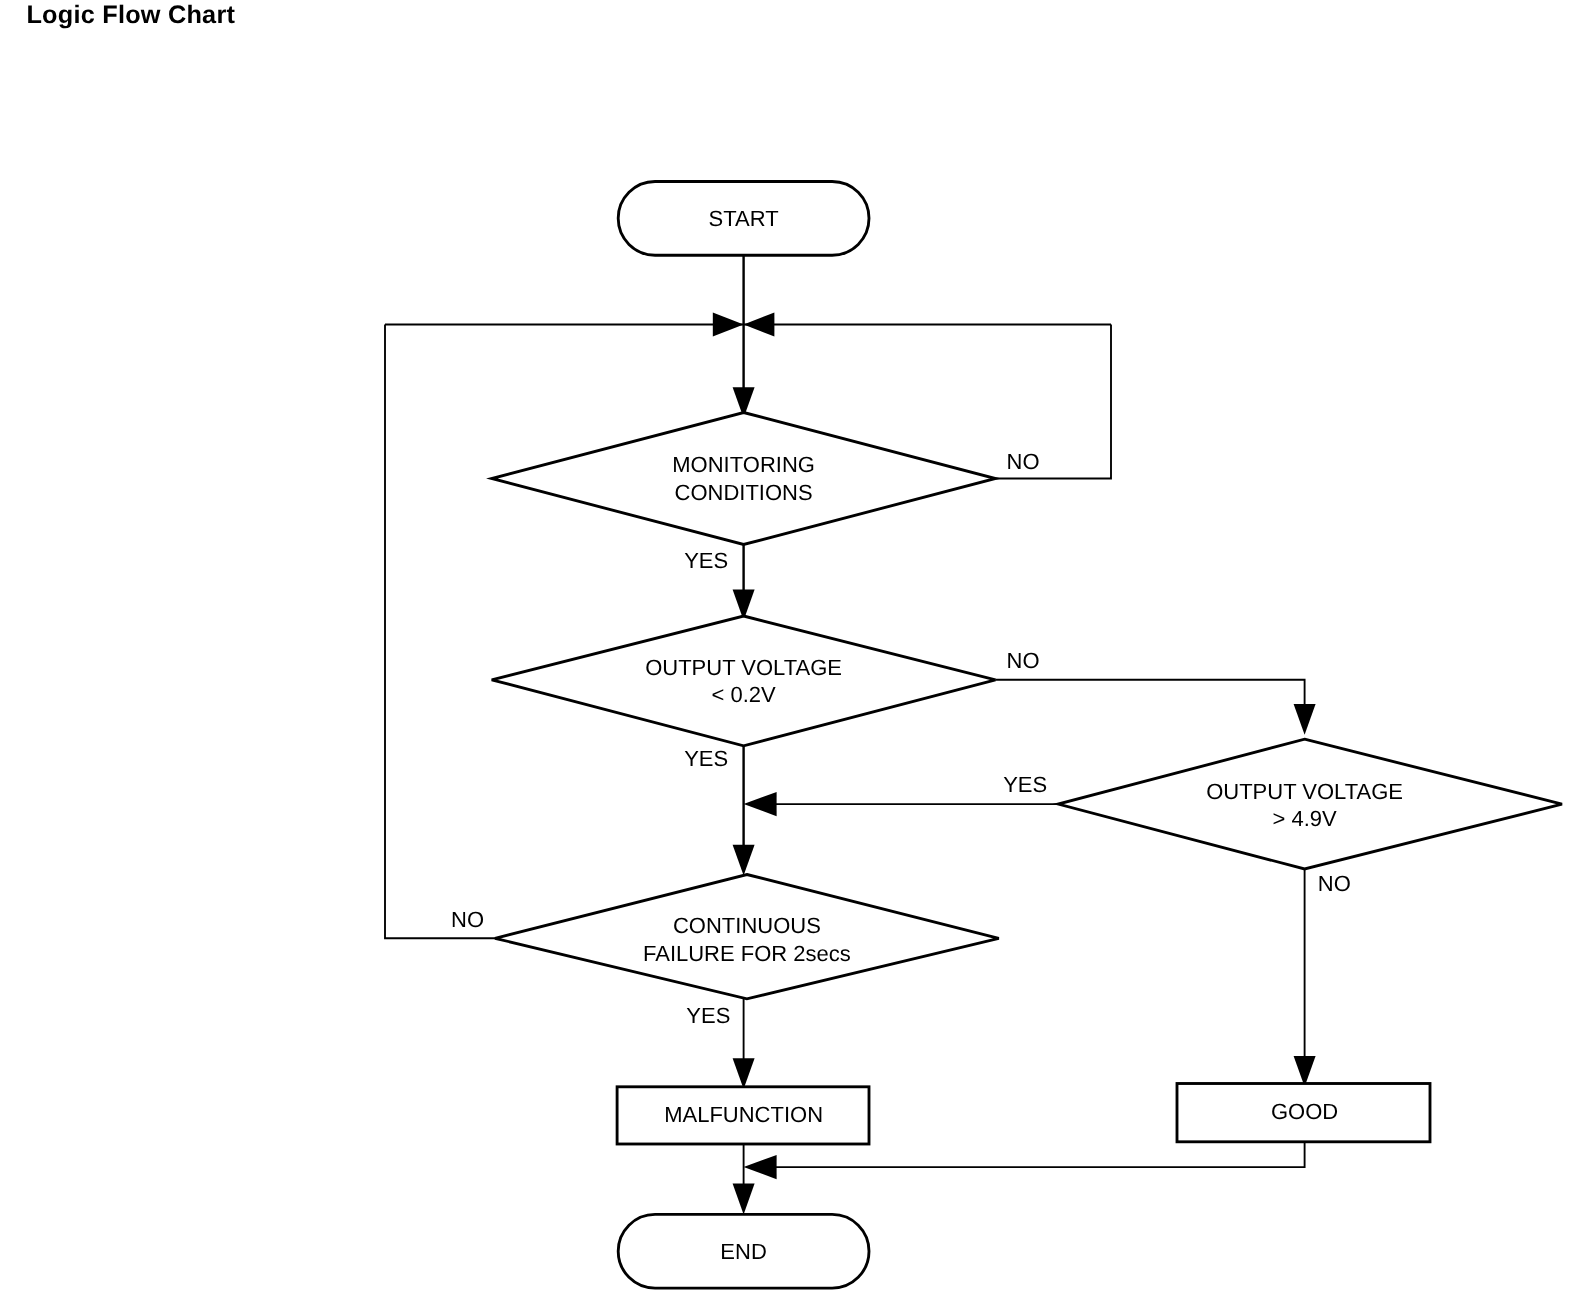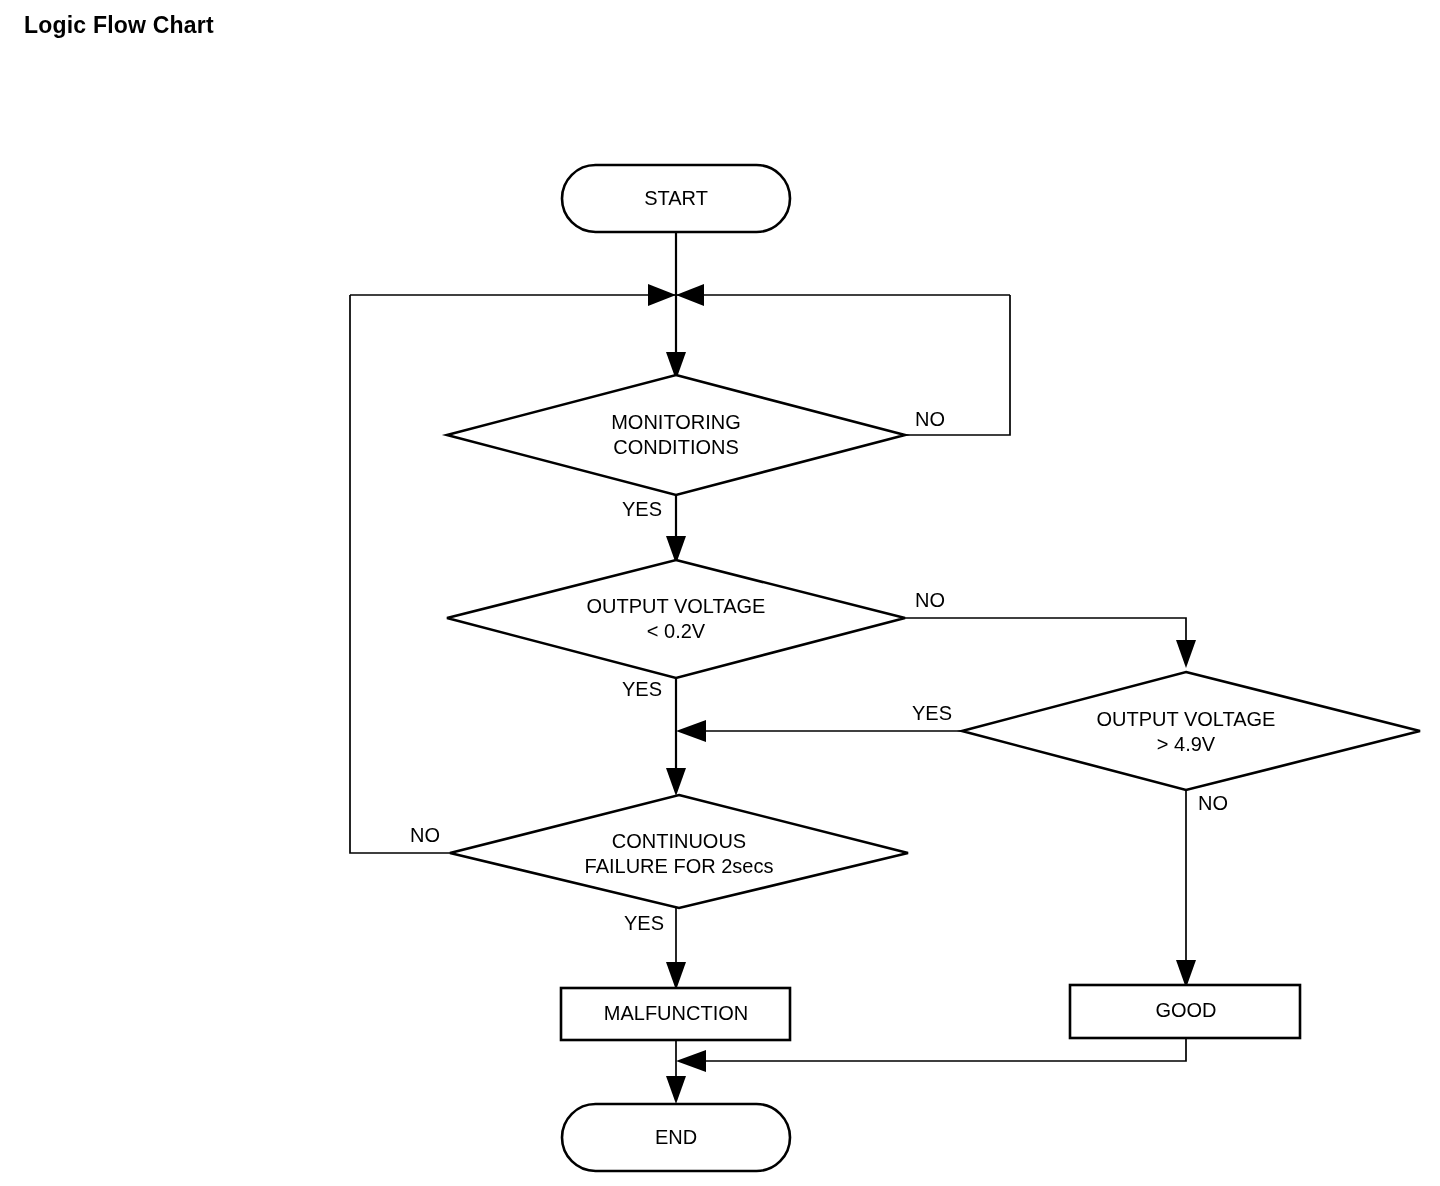--- a/index.html
+++ b/index.html
@@ -12,21 +12,21 @@
     width: 1440px;
     height: 1186px;
     font-family: "Liberation Sans", sans-serif;
     color: #000000;
     overflow: hidden;
     position: relative;
   }
   #page-title {
     position: absolute;
     left: 24px;
-    top: 12px;
+    top: 0;
     font-size: 23px;
     font-weight: bold;
     letter-spacing: 0.2px;
     white-space: nowrap;
   }
   #flow-canvas {
     position: absolute;
     left: 0;
     top: 0;
     width: 1440px;

